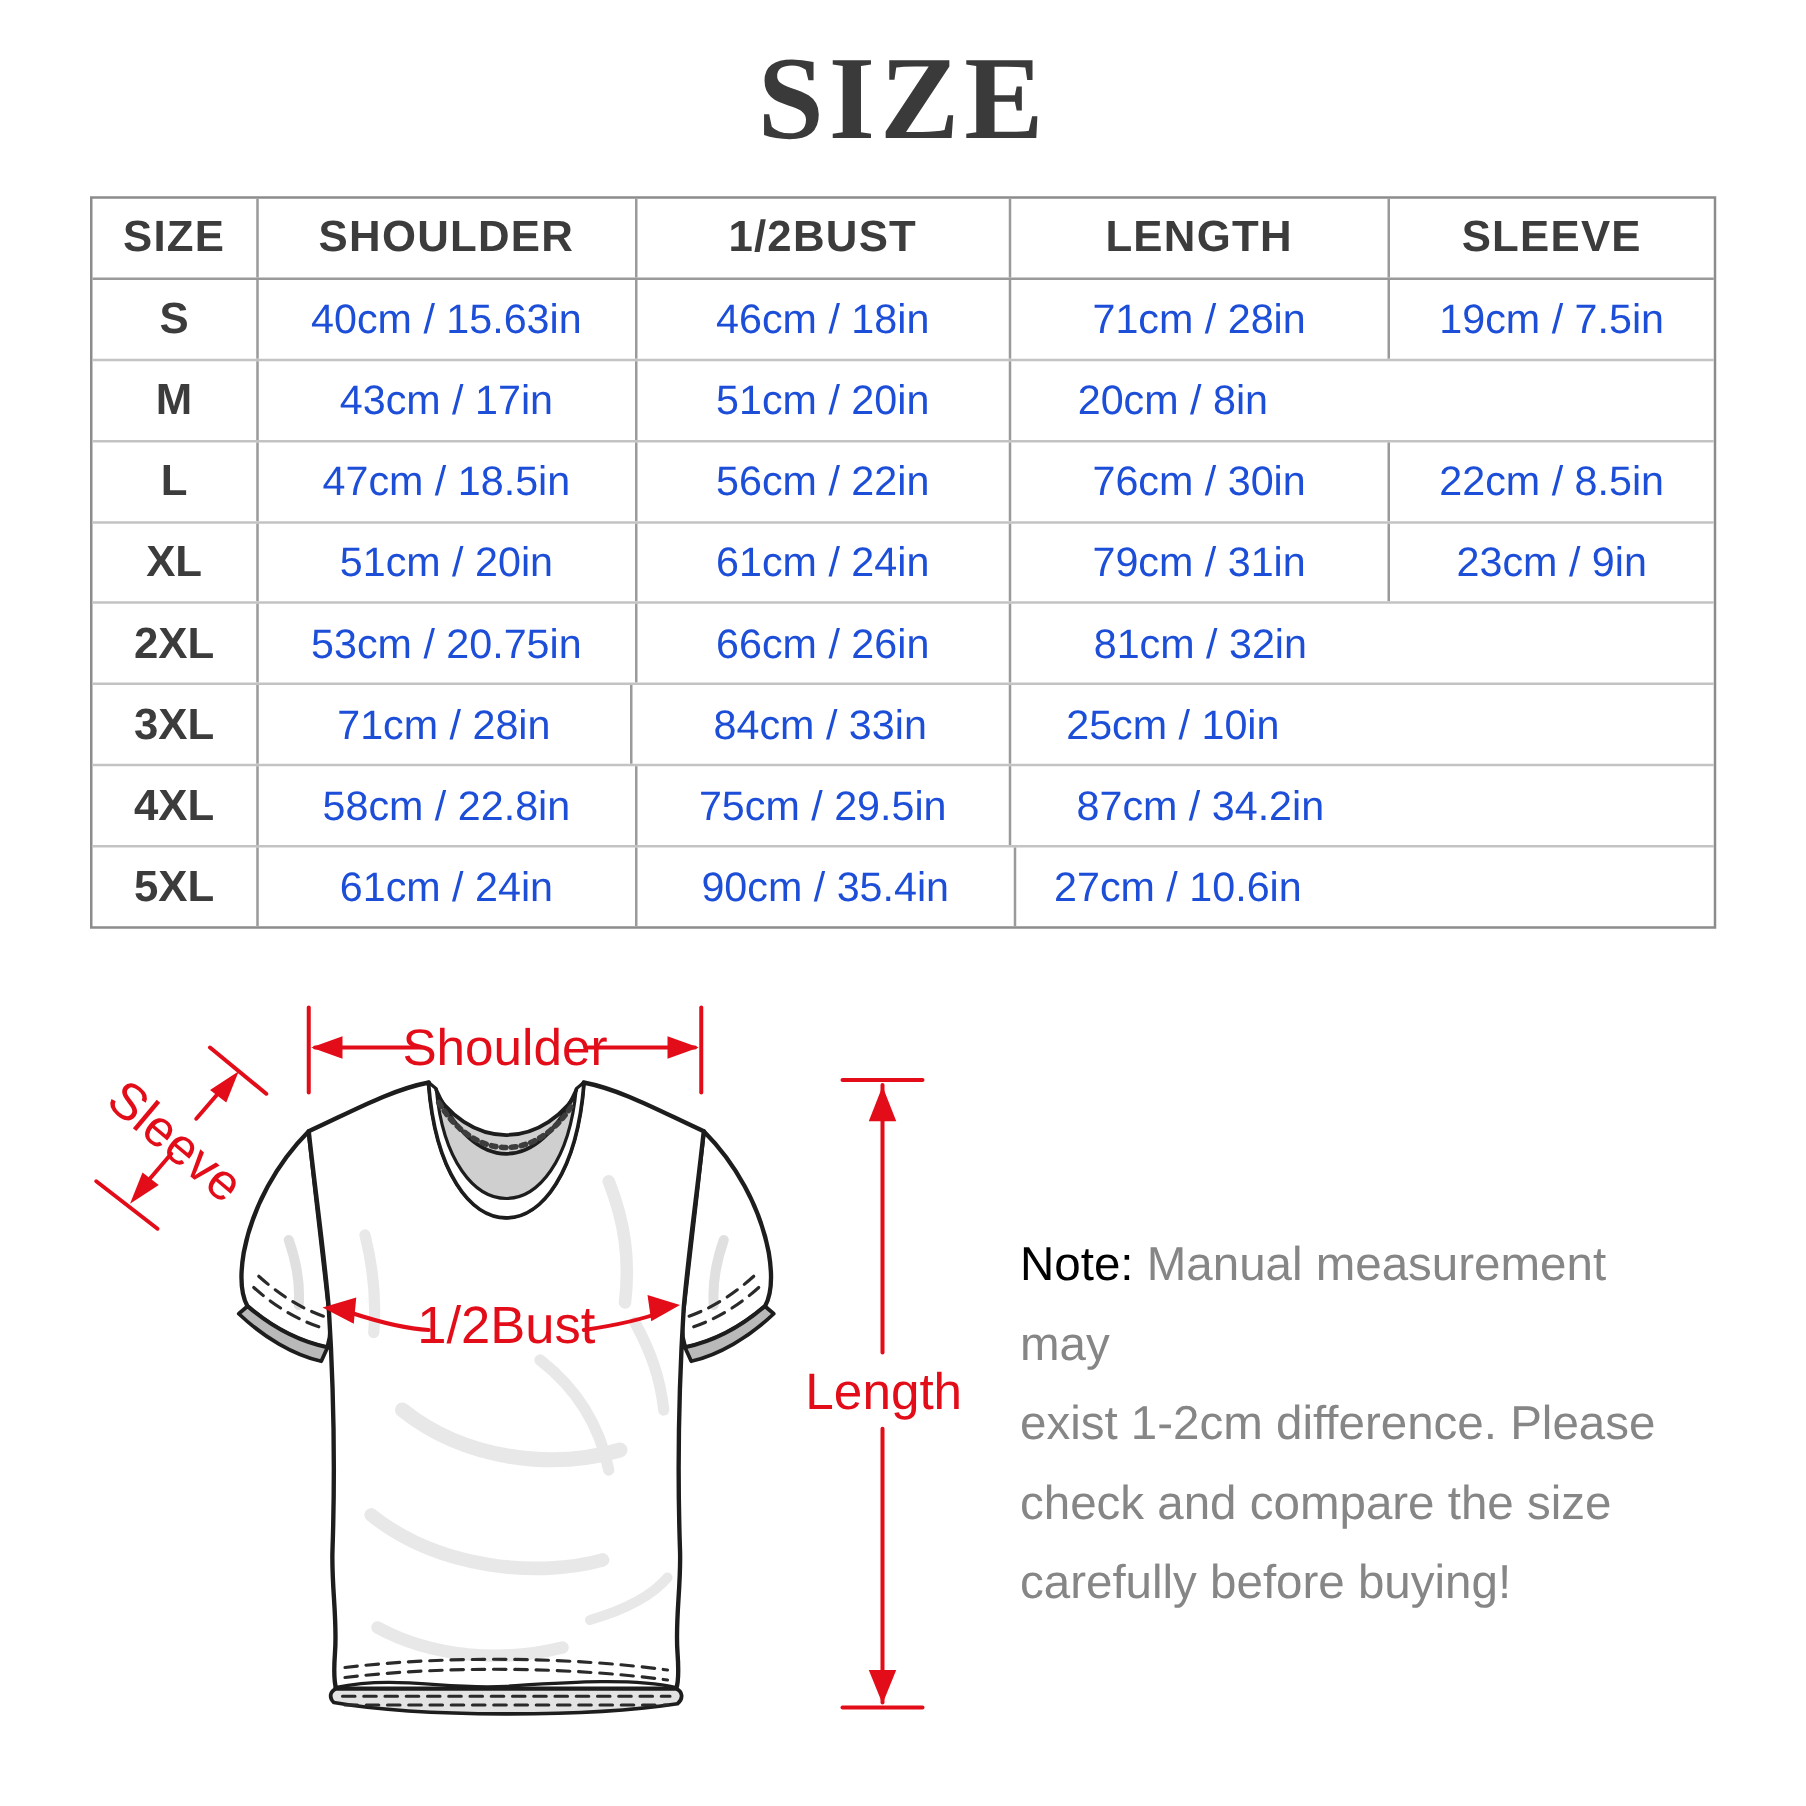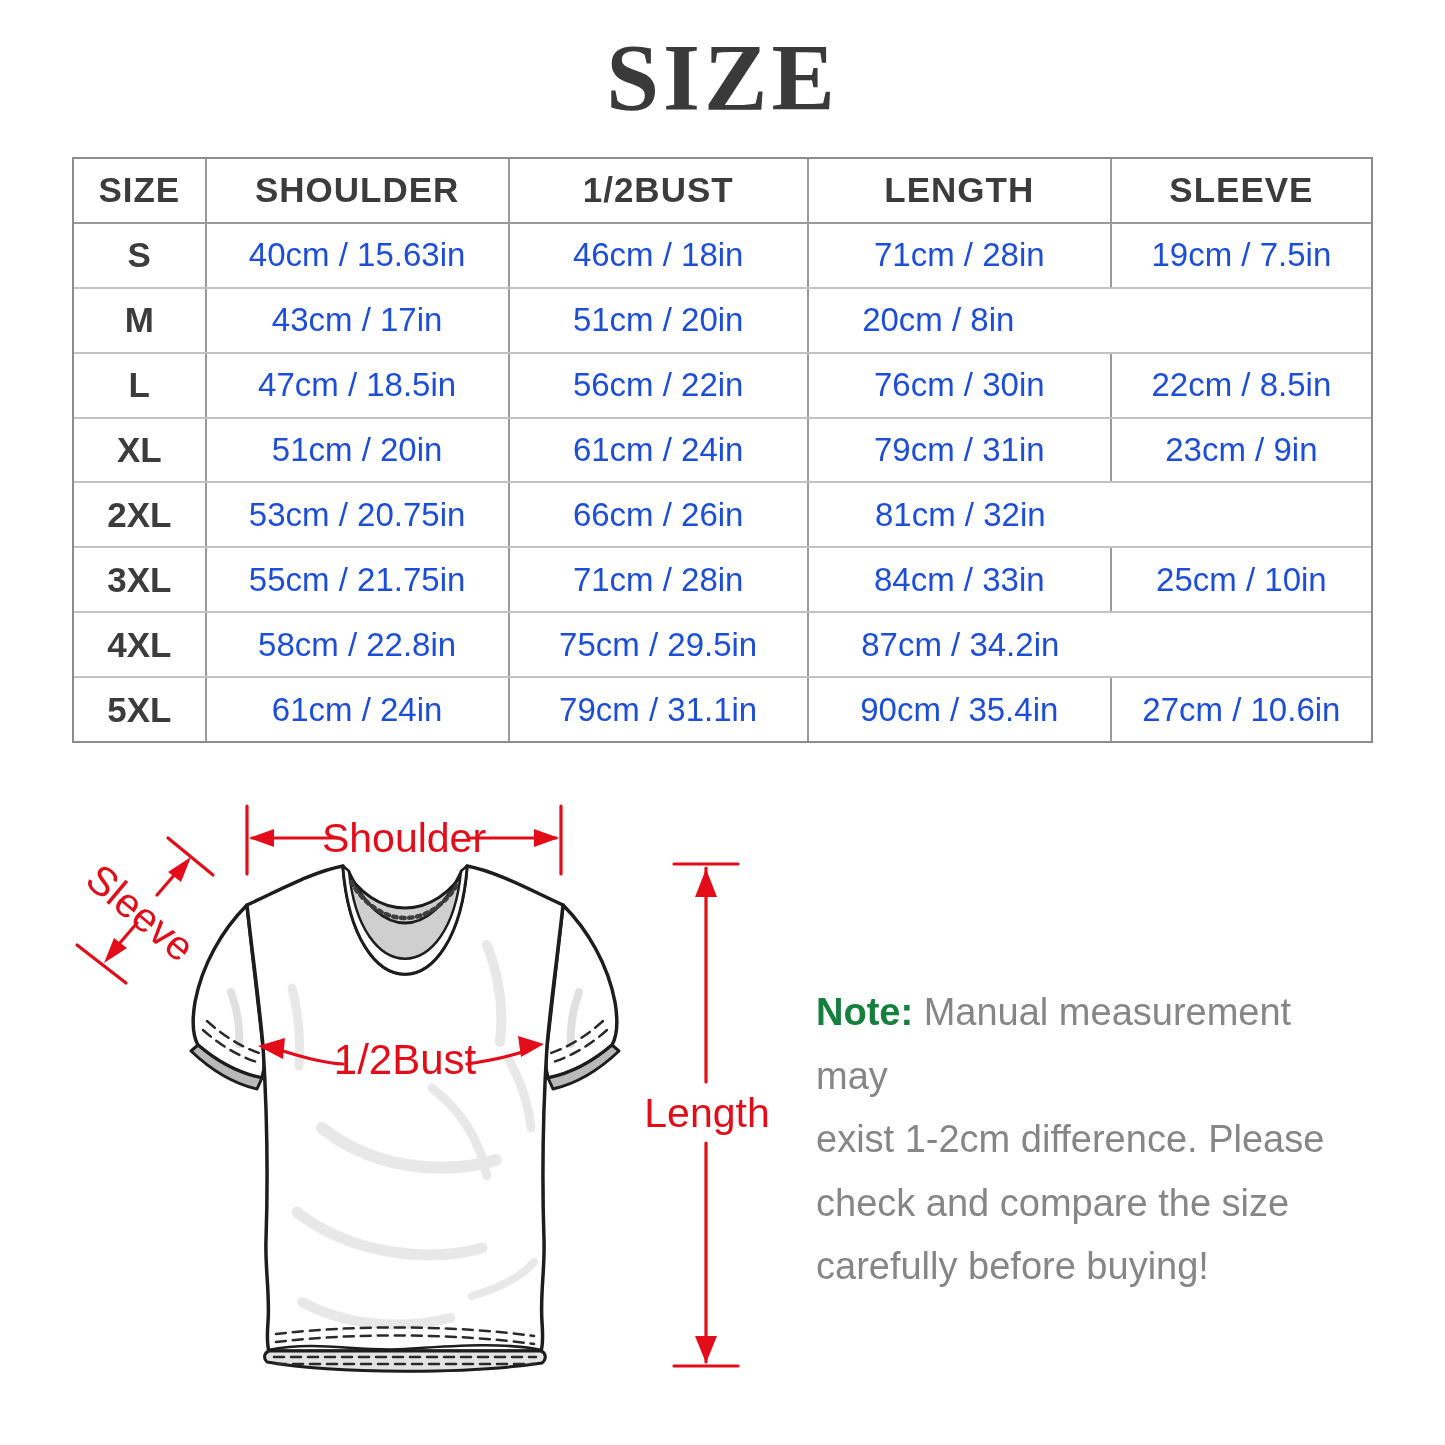--- a/index.html
+++ b/index.html
@@ -21,21 +21,21 @@
   .c0{width:10.22%;}.c1{width:23.37%;}.c2{width:23.06%;}.c3{width:23.37%;}.c4{width:19.98%;}
   .head .tcell{font-weight:bold;font-size:35px;color:#3c3c3c;letter-spacing:1px;}
   .size-cell{font-weight:bold;font-size:35px;color:#3c3c3c;}
   .val-cell{font-size:33px;color:#1d4ed8;}
   
   .diagram{position:absolute;left:0;top:0;width:1445px;height:1445px;}
   .red-label{font-family:"Liberation Sans",sans-serif;}
   
   .note{position:absolute;left:816px;top:981px;width:520px;
         font-size:38px;line-height:63.5px;color:#868686;}
-  .note b{color:#15803d;font-weight:bold;margin-top:20px;}
+  .note b{color:#000000;font-weight:normal;margin-top:20px;}
 </style>
 </head>
 <body>
 
 <div class="page">
 
   <div class="title">SIZE</div>
 
   <div class="tbl">
     <div class="trow head">
@@ -73,35 +73,33 @@
       <div class="tcell c4 val-cell">23cm / 9in</div>
     </div>
     <div class="trow">
       <div class="tcell c0 size-cell">2XL</div>
       <div class="tcell c1 val-cell">53cm / 20.75in</div>
       <div class="tcell c2 val-cell">66cm / 26in</div>
       <div class="tcell c3 val-cell">81cm / 32in</div>
     </div>
     <div class="trow">
       <div class="tcell c0 size-cell">3XL</div>
-      <div class="tcell c1 val-cell">55cm / 21.75in</div>
       <div class="tcell c2 val-cell">71cm / 28in</div>
       <div class="tcell c3 val-cell">84cm / 33in</div>
       <div class="tcell c4 val-cell">25cm / 10in</div>
     </div>
     <div class="trow">
       <div class="tcell c0 size-cell">4XL</div>
       <div class="tcell c1 val-cell">58cm / 22.8in</div>
       <div class="tcell c2 val-cell">75cm / 29.5in</div>
       <div class="tcell c3 val-cell">87cm / 34.2in</div>
     </div>
     <div class="trow">
       <div class="tcell c0 size-cell">5XL</div>
       <div class="tcell c1 val-cell">61cm / 24in</div>
-      <div class="tcell c2 val-cell">79cm / 31.1in</div>
       <div class="tcell c3 val-cell">90cm / 35.4in</div>
       <div class="tcell c4 val-cell">27cm / 10.6in</div>
     </div>
   </div>
 
   <svg class="diagram" viewBox="0 0 1445 1445" xmlns="http://www.w3.org/2000/svg">
 
     <g stroke="#1d1d1d" stroke-width="3.5" fill="#ffffff" stroke-linejoin="round" stroke-linecap="round">
 
       <path d="M 247,905 C 222,930 202,965 195,1002 C 192,1020 193,1036 198,1045 C 220,1064 243,1074 262,1078 C 265,1068 265,1056 263,1046 C 258,1000 252,952 247,905 Z"></path>

